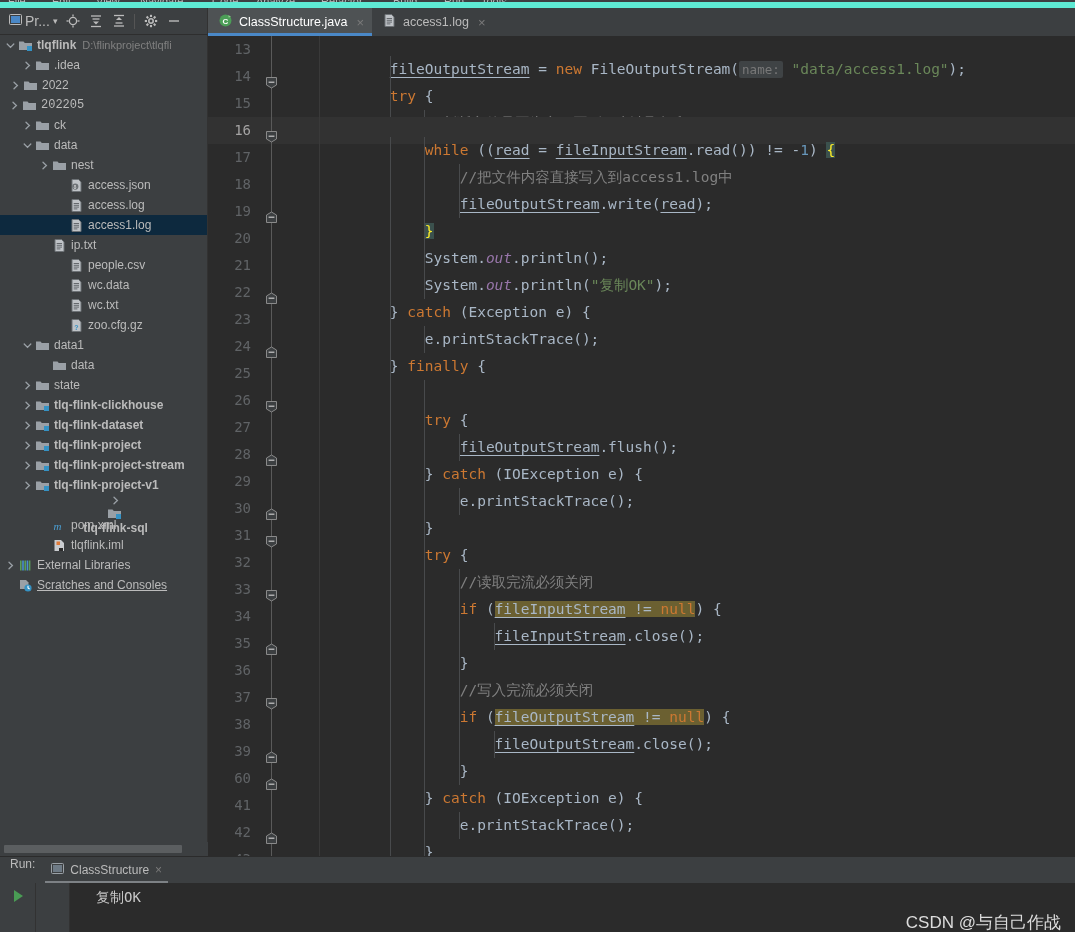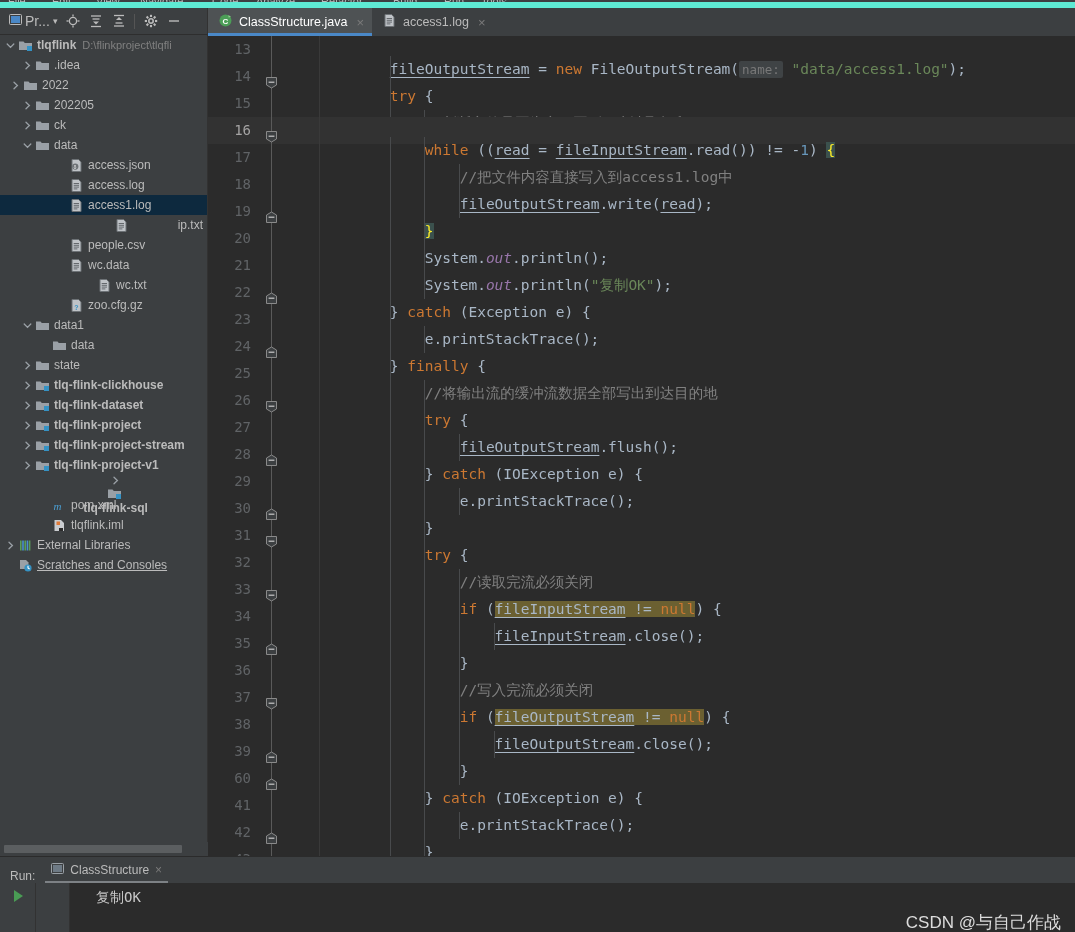--- a/index.html
+++ b/index.html
@@ -143,21 +143,21 @@
   }
   .brace-hl { background:#3b514d; color:#ffef28; }
   .srch-hl  { background:#6b6031; }
 
   
   .run-panel {
     position:absolute; left:0; top:856px; width:1075px; height:76px;
     background:#3c3f41; border-top:1px solid #2b2b2b;
   }
   .run-head {
-    height:26px; display:flex; align-items:flex-end;
+    height:26px; display:flex; align-items:flex-start;
     padding-left:10px; gap:10px;
   }
   .run-lbl { font-size:12px; color:#bbbbbb; }
   .run-tab {
     height:26px; display:flex; align-items:center; gap:6px;
     padding:0 6px; font-size:12px; color:#bbbbbb;
     position:relative; cursor:default;
   }
   .run-tab::after {
     content:""; position:absolute; left:0; right:0; bottom:0;
@@ -300,21 +300,21 @@
               <path fill="none" stroke="#9aa0a6" stroke-width="1.3" stroke-linecap="round" d="M4 2.2 L7.4 5.5 L4 8.8"></path>
             </svg>
           </span>
           <span class="ticon">
             <svg width="15" height="15" viewBox="0 0 15 15">
               <path d="M1 3.5 L5.5 3.5 L6.8 5 L14 5 L14 12 L1 12 Z" fill="#9aa0a6"></path>
             </svg>
           </span>
           <span class="tlabel">2022</span>
         </div>
-        <div class="trow" style="padding-left: 21px;">
+        <div class="trow" style="padding-left: 8px; font-family: Liberation Mono, monospace;">
           <span class="twist">
             <svg width="11" height="11" viewBox="0 0 11 11">
               <path fill="none" stroke="#9aa0a6" stroke-width="1.3" stroke-linecap="round" d="M4 2.2 L7.4 5.5 L4 8.8"></path>
             </svg>
           </span>
           <span class="ticon">
             <svg width="15" height="15" viewBox="0 0 15 15">
               <path d="M1 3.5 L5.5 3.5 L6.8 5 L14 5 L14 12 L1 12 Z" fill="#9aa0a6"></path>
             </svg>
           </span>
@@ -338,20 +338,33 @@
             <svg width="11" height="11" viewBox="0 0 11 11">
               <path fill="none" stroke="#9aa0a6" stroke-width="1.3" stroke-linecap="round" d="M2.2 4 L5.5 7.4 L8.8 4"></path>
             </svg>
           </span>
           <span class="ticon">
             <svg width="15" height="15" viewBox="0 0 15 15">
               <path d="M1 3.5 L5.5 3.5 L6.8 5 L14 5 L14 12 L1 12 Z" fill="#9aa0a6"></path>
             </svg>
           </span>
           <span class="tlabel">data</span>
+        </div>
+        <div class="trow" style="padding-left: 38px;">
+          <span class="twist">
+            <svg width="11" height="11" viewBox="0 0 11 11">
+              <path fill="none" stroke="#9aa0a6" stroke-width="1.3" stroke-linecap="round" d="M4 2.2 L7.4 5.5 L4 8.8"></path>
+            </svg>
+          </span>
+          <span class="ticon">
+            <svg width="15" height="15" viewBox="0 0 15 15">
+              <path d="M1 3.5 L5.5 3.5 L6.8 5 L14 5 L14 12 L1 12 Z" fill="#9aa0a6"></path>
+            </svg>
+          </span>
+          <span class="tlabel">nest</span>
         </div>
         <div class="trow" style="padding-left: 55px;">
           <span class="twist"></span>
           <span class="ticon">
             <svg width="15" height="15" viewBox="0 0 15 15">
               <path d="M3 1.5 L9.5 1.5 L12 4 L12 13.5 L3 13.5 Z" fill="#bfc3c7" stroke="#6d7276"></path>
               <circle cx="6.3" cy="8.6" r="3.1" fill="#6d7276"></circle>
               <text x="4.6" y="10.2" font-size="4.4" fill="#fff">{}</text>
             </svg>
           </span>
@@ -370,21 +383,21 @@
         <div class="trow sel" style="padding-left: 55px;">
           <span class="twist"></span>
           <span class="ticon">
             <svg width="15" height="15" viewBox="0 0 15 15">
               <path d="M3 1.5 L9.5 1.5 L12 4 L12 13.5 L3 13.5 Z" fill="#bfc3c7" stroke="#6d7276"></path>
               <path d="M4.7 5.5 H10 M4.7 7.3 H10 M4.7 9.1 H10 M4.7 10.9 H8.4" stroke="#5a5f63" stroke-width="0.9"></path>
             </svg>
           </span>
           <span class="tlabel">access1.log</span>
         </div>
-        <div class="trow" style="padding-left: 55px; justify-content: space-between;">
+        <div class="trow" style="padding-left: 38px;">
           <span class="twist"></span>
           <span class="ticon">
             <svg width="15" height="15" viewBox="0 0 15 15">
               <path d="M3 1.5 L9.5 1.5 L12 4 L12 13.5 L3 13.5 Z" fill="#bfc3c7" stroke="#6d7276"></path>
               <path d="M4.7 5.5 H10 M4.7 7.3 H10 M4.7 9.1 H10 M4.7 10.9 H8.4" stroke="#5a5f63" stroke-width="0.9"></path>
             </svg>
           </span>
           <span class="tlabel">ip.txt</span>
         </div>
         <div class="trow" style="padding-left: 55px;">
@@ -400,21 +413,21 @@
         <div class="trow" style="padding-left: 55px;">
           <span class="twist"></span>
           <span class="ticon">
             <svg width="15" height="15" viewBox="0 0 15 15">
               <path d="M3 1.5 L9.5 1.5 L12 4 L12 13.5 L3 13.5 Z" fill="#bfc3c7" stroke="#6d7276"></path>
               <path d="M4.7 5.5 H10 M4.7 7.3 H10 M4.7 9.1 H10 M4.7 10.9 H8.4" stroke="#5a5f63" stroke-width="0.9"></path>
             </svg>
           </span>
           <span class="tlabel">wc.data</span>
         </div>
-        <div class="trow" style="padding-left: 83px;">
+        <div class="trow" style="padding-left: 55px;">
           <span class="twist"></span>
           <span class="ticon">
             <svg width="15" height="15" viewBox="0 0 15 15">
               <path d="M3 1.5 L9.5 1.5 L12 4 L12 13.5 L3 13.5 Z" fill="#bfc3c7" stroke="#6d7276"></path>
               <path d="M4.7 5.5 H10 M4.7 7.3 H10 M4.7 9.1 H10 M4.7 10.9 H8.4" stroke="#5a5f63" stroke-width="0.9"></path>
             </svg>
           </span>
           <span class="tlabel">wc.txt</span>
         </div>
         <div class="trow" style="padding-left: 55px;">
@@ -642,21 +655,21 @@
       <div class="erow"><div class="gutter">21</div><div class="foldcol"><div class="fold-line"></div></div><div class="annocol"></div><div class="code"><span class="ig" style="left: 69.6px;"></span><span class="ig" style="left: 104.4px;"></span><span class="pln">            System.</span><span class="fld">out</span><span class="pln">.println(</span><span class="str">"复制OK"</span><span class="pln">);</span></div></div>
       <div class="erow"><div class="gutter">22</div><div class="foldcol"><div class="fold-line"></div><div class="fold-mark"><svg width="13" height="13" viewBox="0 0 13 13">
               <path d="M1.5 11.5 L1.5 4 L6.5 1 L11.5 4 L11.5 11.5 Z" fill="#3c3f41" stroke="#8a8a8a"></path>
               <line x1="3.6" y1="6.2" x2="9.4" y2="6.2" stroke="#c8c8c8" stroke-width="1.2"></line>
             </svg></div></div><div class="annocol"></div><div class="code"><span class="ig" style="left: 69.6px;"></span><span class="pln">        } </span><span class="kw">catch</span><span class="pln"> (Exception e) {</span></div></div>
       <div class="erow"><div class="gutter">23</div><div class="foldcol"><div class="fold-line"></div></div><div class="annocol"></div><div class="code"><span class="ig" style="left: 69.6px;"></span><span class="ig" style="left: 104.4px;"></span><span class="pln">            e.printStackTrace();</span></div></div>
       <div class="erow"><div class="gutter">24</div><div class="foldcol"><div class="fold-line"></div><div class="fold-mark"><svg width="13" height="13" viewBox="0 0 13 13">
               <path d="M1.5 11.5 L1.5 4 L6.5 1 L11.5 4 L11.5 11.5 Z" fill="#3c3f41" stroke="#8a8a8a"></path>
               <line x1="3.6" y1="6.2" x2="9.4" y2="6.2" stroke="#c8c8c8" stroke-width="1.2"></line>
             </svg></div></div><div class="annocol"></div><div class="code"><span class="ig" style="left: 69.6px;"></span><span class="pln">        } </span><span class="kw">finally</span><span class="pln"> {</span></div></div>
-      <div class="erow"><div class="gutter">25</div><div class="foldcol"><div class="fold-line"></div></div><div class="annocol"></div><div class="code"><span class="ig" style="left: 69.6px;"></span><span class="ig" style="left: 104.4px;"></span><span class="pln">            </span><span class="cmt">//将输出流的缓冲流数据全部写出到达目的地</span></div></div>
+      <div class="erow"><div class="gutter">25</div><div class="foldcol"><div class="fold-line"></div></div><div class="annocol"></div><div class="code"><span class="ig" style="left: 69.6px;"></span><span class="ig" style="left: 104.4px;"></span><span class="pln">            </span></div></div>
       <div class="erow"><div class="gutter">26</div><div class="foldcol"><div class="fold-line"></div><div class="fold-mark"><svg width="13" height="13" viewBox="0 0 13 13">
               <path d="M1.5 1.5 L11.5 1.5 L11.5 9 L6.5 12 L1.5 9 Z" fill="#3c3f41" stroke="#8a8a8a"></path>
               <line x1="3.6" y1="6.2" x2="9.4" y2="6.2" stroke="#c8c8c8" stroke-width="1.2"></line>
             </svg></div></div><div class="annocol"></div><div class="code"><span class="ig" style="left: 69.6px;"></span><span class="ig" style="left: 104.4px;"></span><span class="pln">            </span><span class="kw">try</span><span class="pln"> {</span></div></div>
       <div class="erow"><div class="gutter">27</div><div class="foldcol"><div class="fold-line"></div></div><div class="annocol"></div><div class="code"><span class="ig" style="left: 69.6px;"></span><span class="ig" style="left: 104.4px;"></span><span class="ig" style="left: 139.2px;"></span><span class="pln">                </span><span class="pln u">fileOutputStream</span><span class="pln">.flush();</span></div></div>
       <div class="erow"><div class="gutter">28</div><div class="foldcol"><div class="fold-line"></div><div class="fold-mark"><svg width="13" height="13" viewBox="0 0 13 13">
               <path d="M1.5 11.5 L1.5 4 L6.5 1 L11.5 4 L11.5 11.5 Z" fill="#3c3f41" stroke="#8a8a8a"></path>
               <line x1="3.6" y1="6.2" x2="9.4" y2="6.2" stroke="#c8c8c8" stroke-width="1.2"></line>
             </svg></div></div><div class="annocol"></div><div class="code"><span class="ig" style="left: 69.6px;"></span><span class="ig" style="left: 104.4px;"></span><span class="pln">            } </span><span class="kw">catch</span><span class="pln"> (IOException e) {</span></div></div>
       <div class="erow"><div class="gutter">29</div><div class="foldcol"><div class="fold-line"></div></div><div class="annocol"></div><div class="code"><span class="ig" style="left: 69.6px;"></span><span class="ig" style="left: 104.4px;"></span><span class="ig" style="left: 139.2px;"></span><span class="pln">                e.printStackTrace();</span></div></div>

